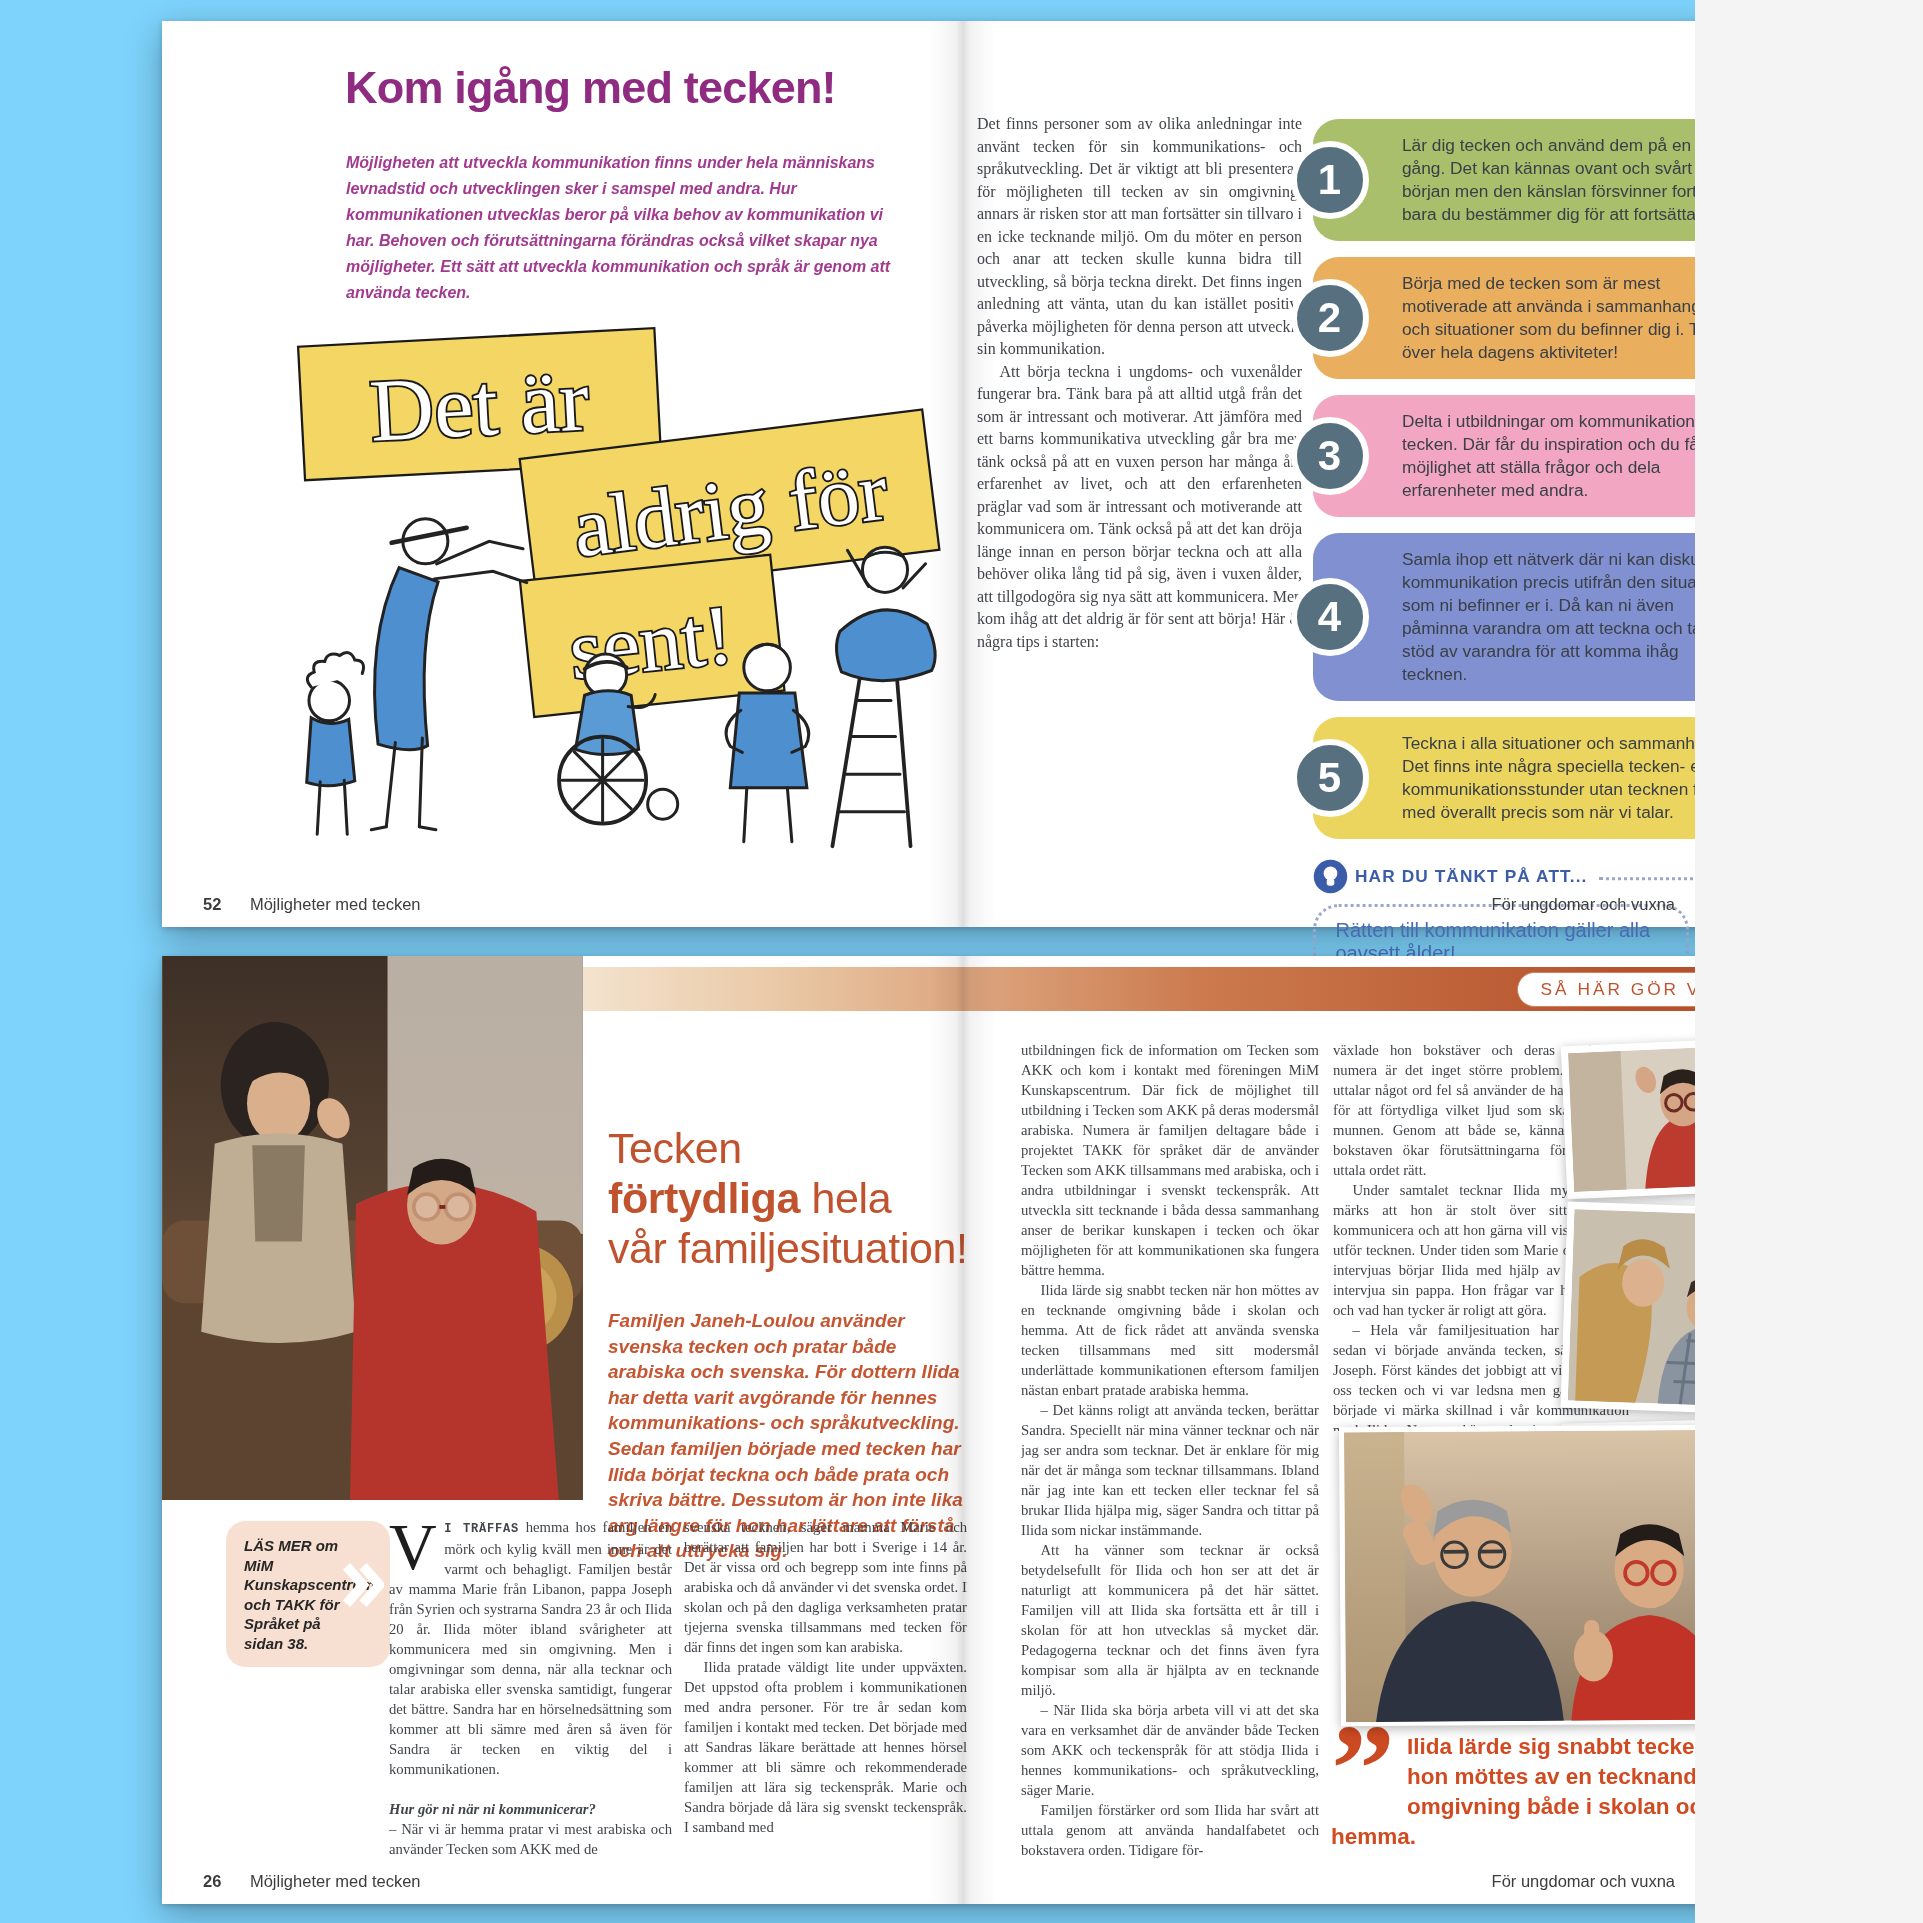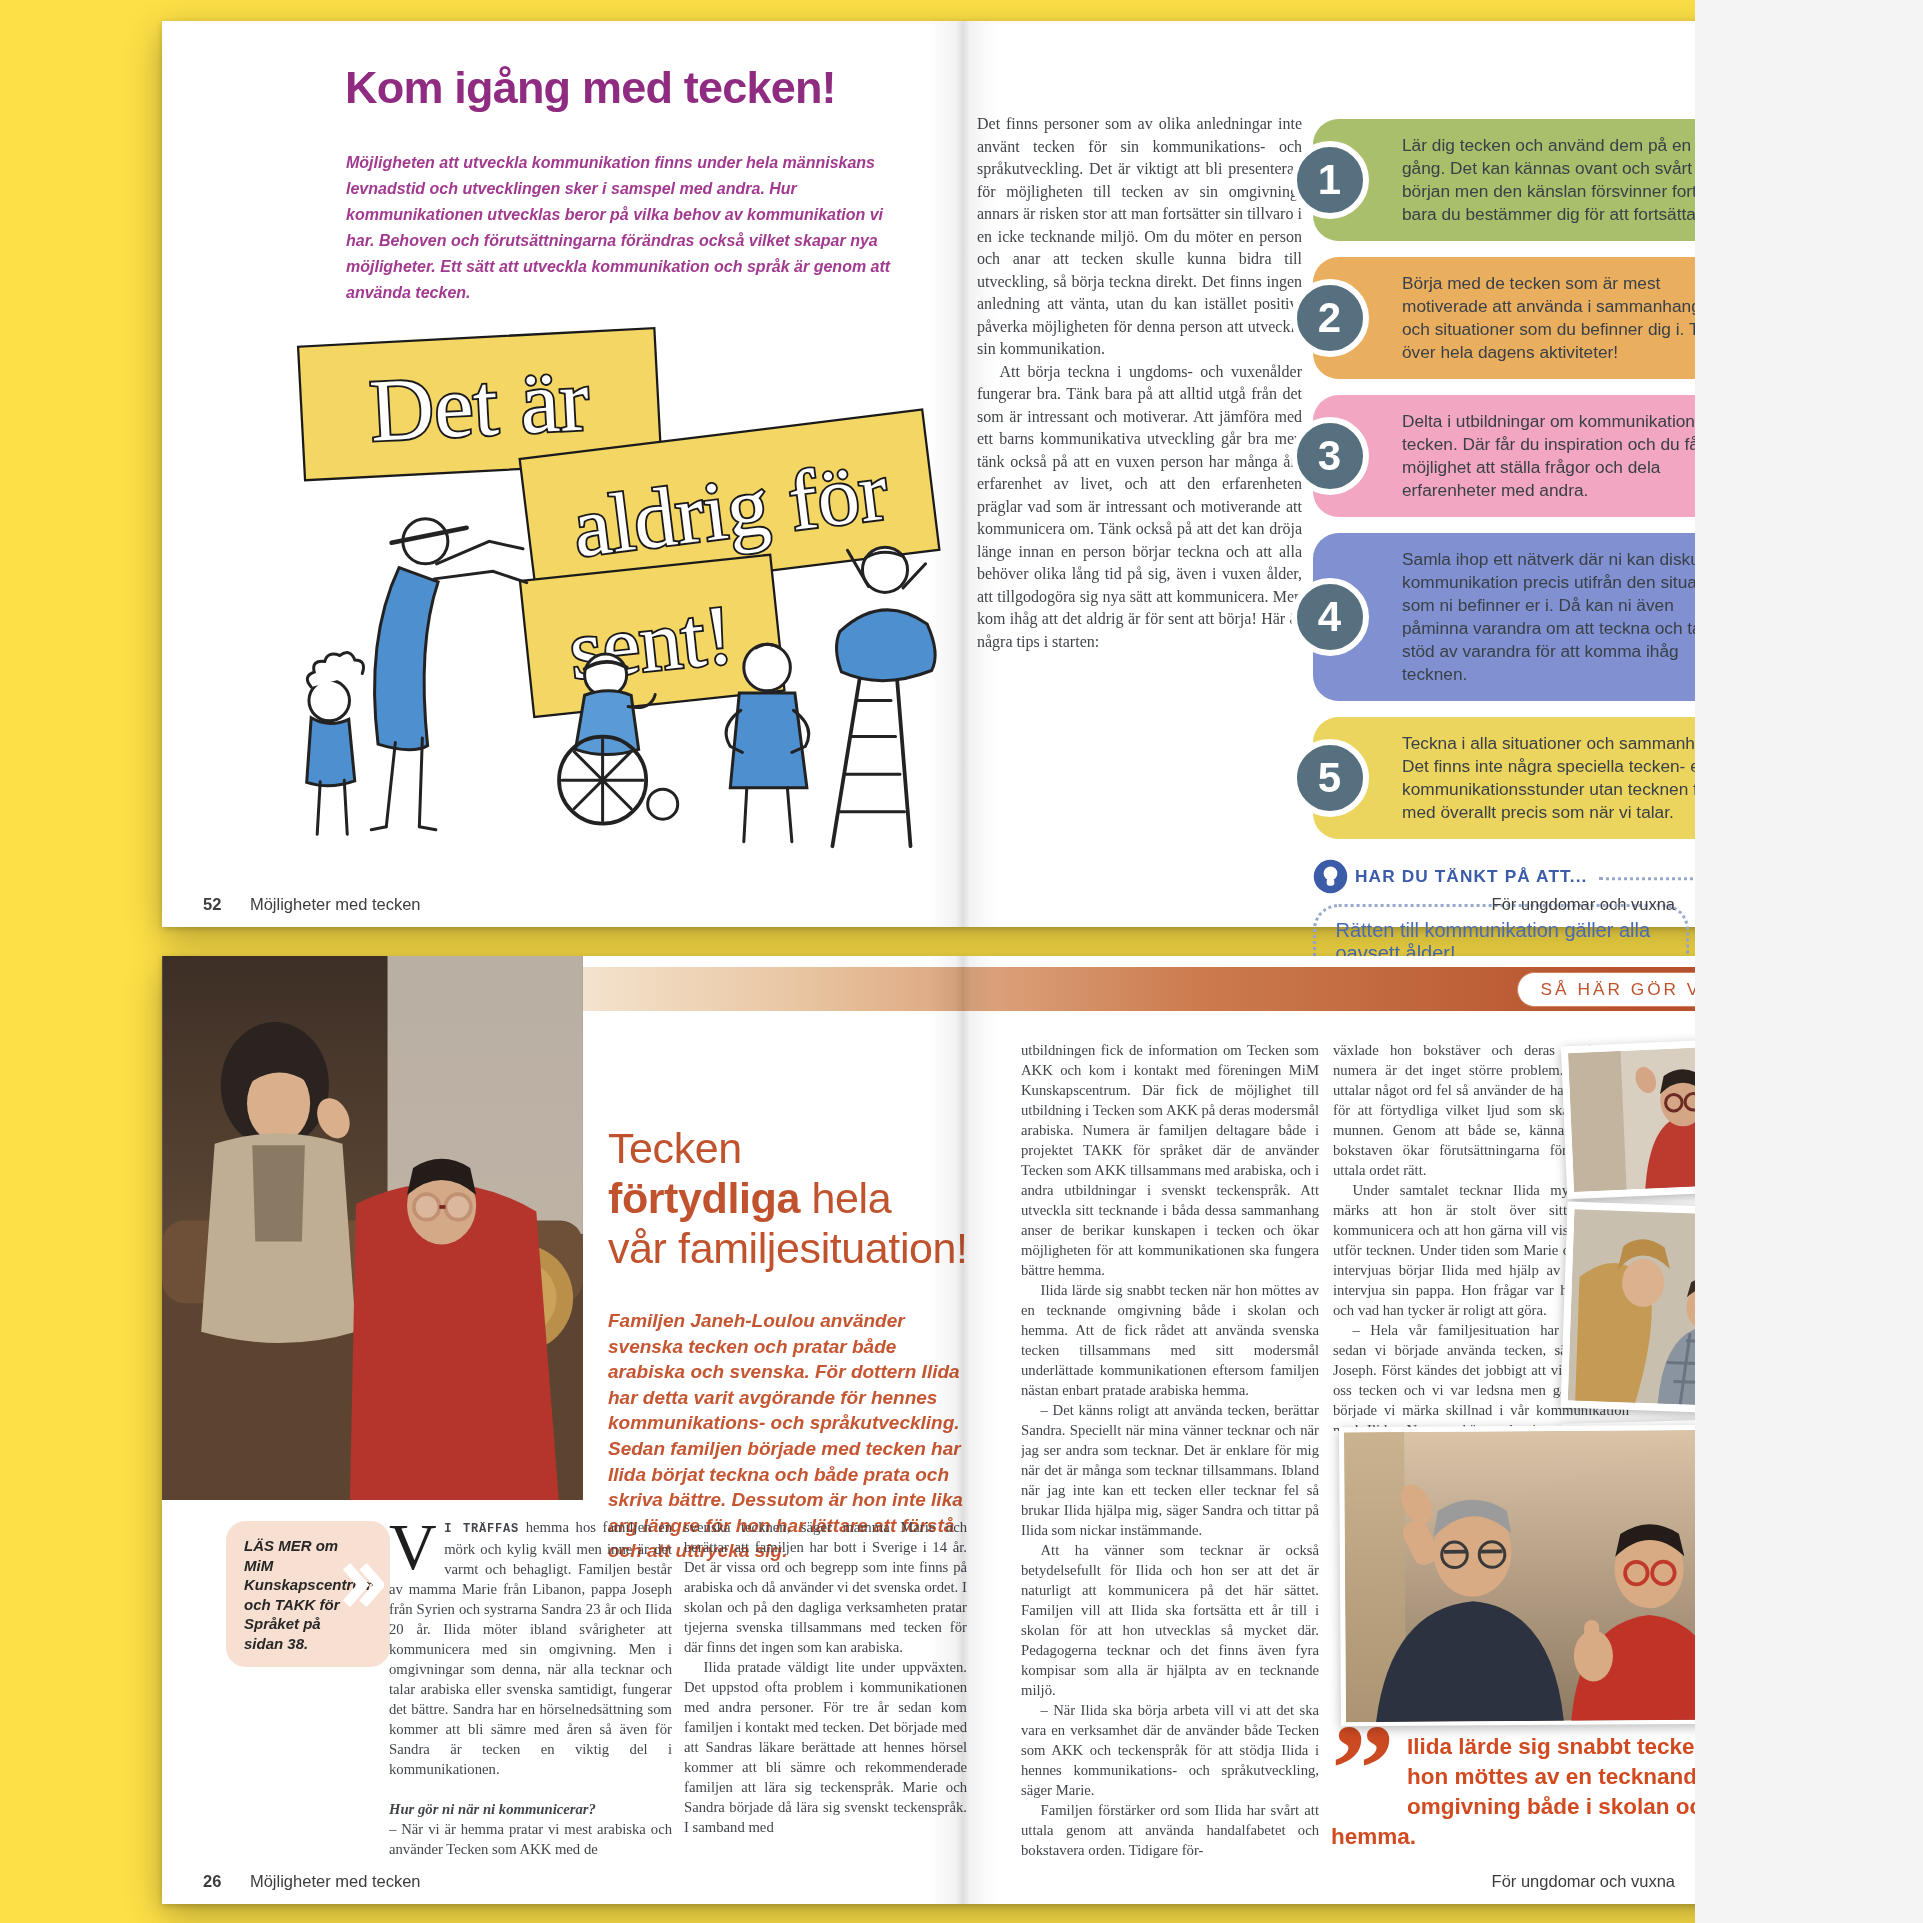--- a/index.html
+++ b/index.html
@@ -1,16 +1,16 @@
 <!DOCTYPE html>
 <html style="font-size:12px"><head>
 <meta charset="utf-8">
 <style>
   html,body{margin:0;padding:0;background:#f4f4f4;}
-  #canvas{position:relative;width:1695px;height:1924px;background:#fde047;overflow:hidden;
+  #canvas{position:relative;width:1695px;height:1924px;background:#7dd3fc;overflow:hidden;
           font-family:"Liberation Sans",sans-serif;}
   .spread{position:absolute;left:162px;width:1601px;background:#ffffff;
           box-shadow:0 10.5px 34px rgba(0,0,0,0.30), 0 1.5px 6px rgba(0,0,0,0.18);}
   #spread-top{top:21px;height:906px;}
   #spread-bottom{top:956px;height:948px;}
   .gutter{position:absolute;left:50%;top:0;bottom:0;width:68px;transform:translateX(-50%);
           background:linear-gradient(to right,rgba(0,0,0,0),rgba(0,0,0,0.05) 40%,rgba(0,0,0,0.13) 50%,rgba(0,0,0,0.05) 60%,rgba(0,0,0,0));
           pointer-events:none;z-index:5;}
 
   

